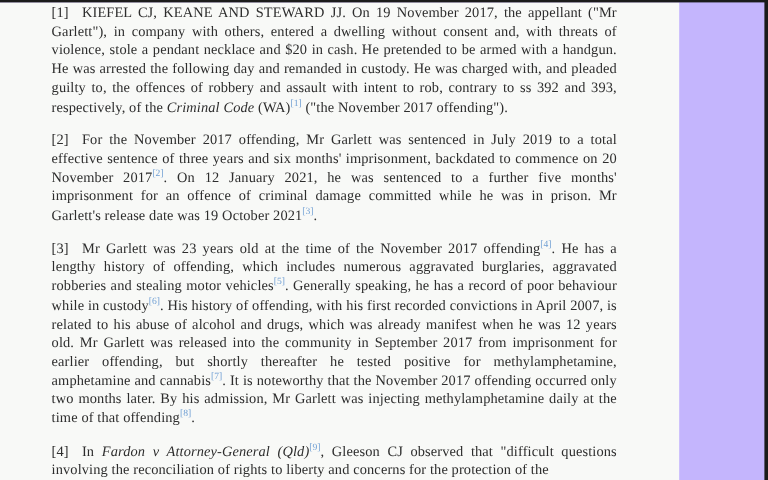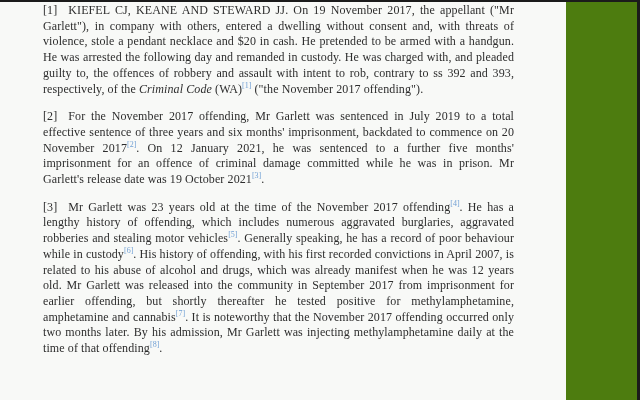--- a/index.html
+++ b/index.html
@@ -5,21 +5,21 @@
   * { margin: 0; padding: 0; box-sizing: border-box; }
   html, body { width: 640px; height: 400px; overflow: hidden; }
   body {
     font-family: "Liberation Serif", serif;
     background: #f5f6f4;
   }
   .screen {
     position: relative;
     width: 640px;
     height: 400px;
-    background: #4d7c0f;
+    background: #c4b5fd;
     overflow: hidden;
   }
   .top-border {
     position: absolute;
     top: 0; left: 0;
     width: 640px; height: 2px;
     background: #1b1b1b;
     z-index: 5;
   }
   .right-border {
@@ -67,15 +67,16 @@
 <body>
 
 <div class="screen">
   <div class="top-border"></div>
   <div class="right-border"></div>
   <div class="page">
     <main class="text-col">
         <p class="para"><span class="pnum">[1]</span><span class="rn">KIEFEL CJ, KEANE AND STEWARD JJ. On 19 November 2017, the appellant ("Mr Garlett"), in company with others, entered a dwelling without consent and, with threats of violence, stole a pendant necklace and $20 in cash. He pretended to be armed with a handgun. He was arrested the following day and remanded in custody. He was charged with, and pleaded guilty to, the offences of robbery and assault with intent to rob, contrary to ss 392 and 393, respectively, of the </span><span class="it">Criminal Code</span><span class="rn"> (WA)</span><sup class="fn">[1]</sup><span class="rn"> ("the November 2017 offending").</span></p>
         <p class="para"><span class="pnum">[2]</span><span class="rn">For the November 2017 offending, Mr Garlett was sentenced in July 2019 to a total effective sentence of three years and six months' imprisonment, backdated to commence on 20 November 2017</span><sup class="fn">[2]</sup><span class="rn">. On 12 January 2021, he was sentenced to a further five months' imprisonment for an offence of criminal damage committed while he was in prison. Mr Garlett's release date was 19 October 2021</span><sup class="fn">[3]</sup><span class="rn">.</span></p>
         <p class="para"><span class="pnum">[3]</span><span class="rn">Mr Garlett was 23 years old at the time of the November 2017 offending</span><sup class="fn">[4]</sup><span class="rn">. He has a lengthy history of offending, which includes numerous aggravated burglaries, aggravated robberies and stealing motor vehicles</span><sup class="fn">[5]</sup><span class="rn">. Generally speaking, he has a record of poor behaviour while in custody</span><sup class="fn">[6]</sup><span class="rn">. His history of offending, with his first recorded convictions in April 2007, is related to his abuse of alcohol and drugs, which was already manifest when he was 12 years old. Mr Garlett was released into the community in September 2017 from imprisonment for earlier offending, but shortly thereafter he tested positive for methylamphetamine, amphetamine and cannabis</span><sup class="fn">[7]</sup><span class="rn">. It is noteworthy that the November 2017 offending occurred only two months later. By his admission, Mr Garlett was injecting methylamphetamine daily at the time of that offending</span><sup class="fn">[8]</sup><span class="rn">.</span></p>
+        <p class="para"><span class="pnum">[4]</span><span class="rn">In </span><span class="it">Fardon v Attorney-General (Qld)</span><sup class="fn">[9]</sup><span class="rn">, Gleeson CJ observed that "difficult questions involving the reconciliation of rights to liberty and concerns for the protection of the</span></p>
       </main>
   </div>
 </div>
 
 </body></html>

